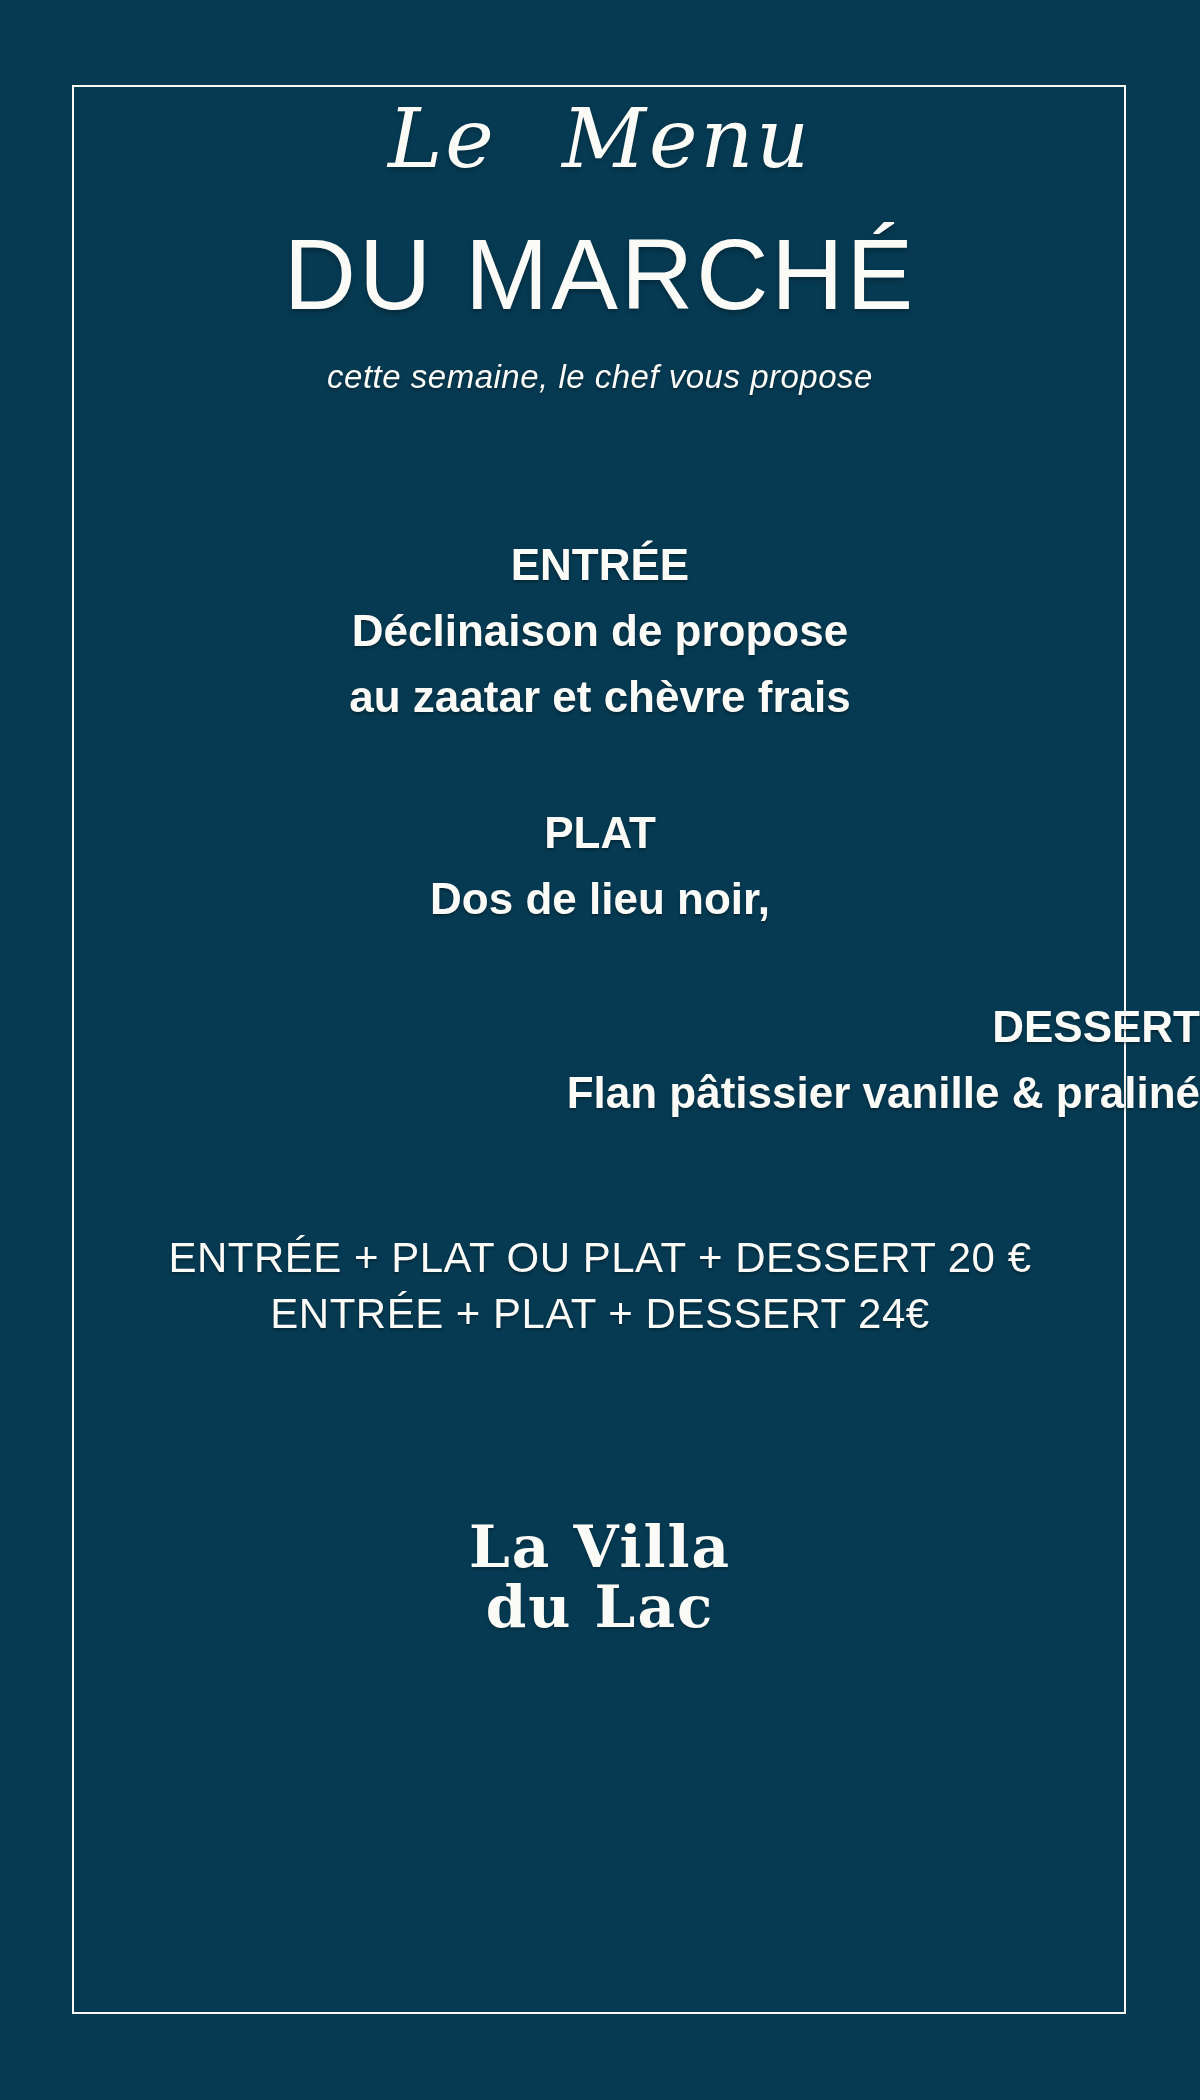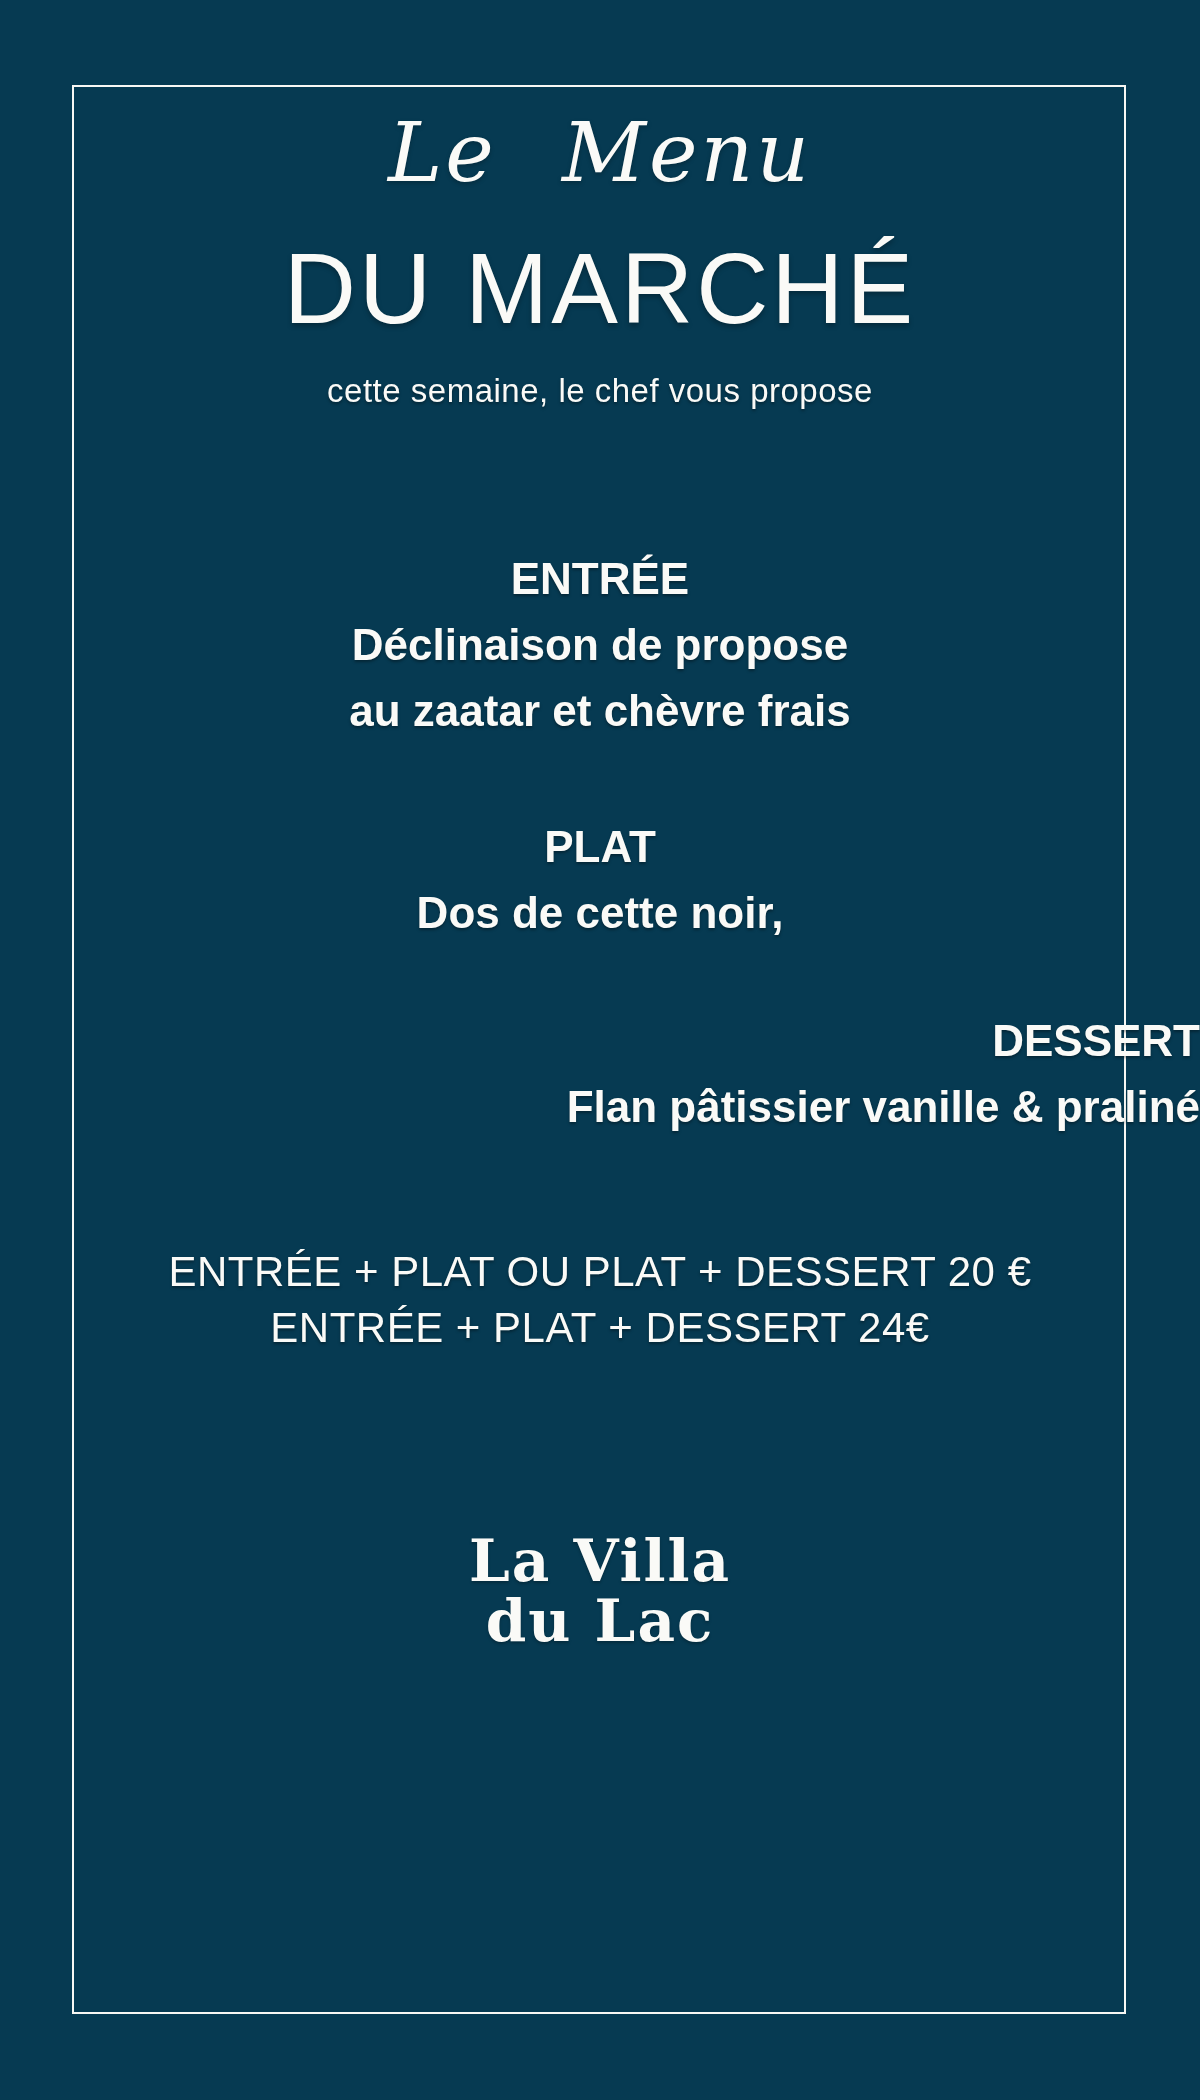--- a/index.html
+++ b/index.html
@@ -19,21 +19,21 @@
     position: absolute;
     left: 72px;
     top: 85px;
     right: 74px;
     bottom: 86px;
     border: 2px solid #F7F7F4;
     pointer-events: none;
   }
   .content {
     position: absolute;
-    top: 18px;
+    top: 4px;
     left: 0;
     width: 1200px;
     text-align: center;
     padding-top: 85px;
     box-sizing: border-box;
   }
   .script-title {
     font-family: "DejaVu Serif", serif;
     font-style: italic;
     font-weight: 400;
@@ -51,20 +51,21 @@
     line-height: 110px;
     letter-spacing: 3px;
     text-shadow: 0 3px 5px rgba(0,0,0,0.28);
   }
   .subtitle {
     margin-top: 28px;
     font-size: 33px;
     line-height: 40px;
     letter-spacing: 0.5px;
     text-shadow: 0 2px 3px rgba(0,0,0,0.35);
+    font-style: italic;
   }
   .section {
     margin-top: 70px;
     font-size: 44px;
     line-height: 66px;
     text-shadow: 0 2px 3px rgba(0,0,0,0.35);
     font-weight: bold;
   }
   .section.first {
     margin-top: 135px;
@@ -105,21 +106,21 @@
   <div class="subtitle">cette semaine, le chef vous propose</div>
 
   <div class="section first">
     <div>ENTRÉE</div>
     <div>Déclinaison de propose</div>
     <div>au zaatar et chèvre frais</div>
   </div>
 
   <div class="section">
     <div>PLAT</div>
-    <div>Dos de cette noir,</div>
+    <div>Dos de lieu noir,</div>
   </div>
 
   <div class="section dessert">
     <div>DESSERT</div>
     <div>Flan pâtissier vanille &amp; praliné</div>
   </div>
 
   <div class="prices">
     <div>ENTRÉE + PLAT OU PLAT + DESSERT 20 €</div>
     <div>ENTRÉE + PLAT + DESSERT 24€</div>

